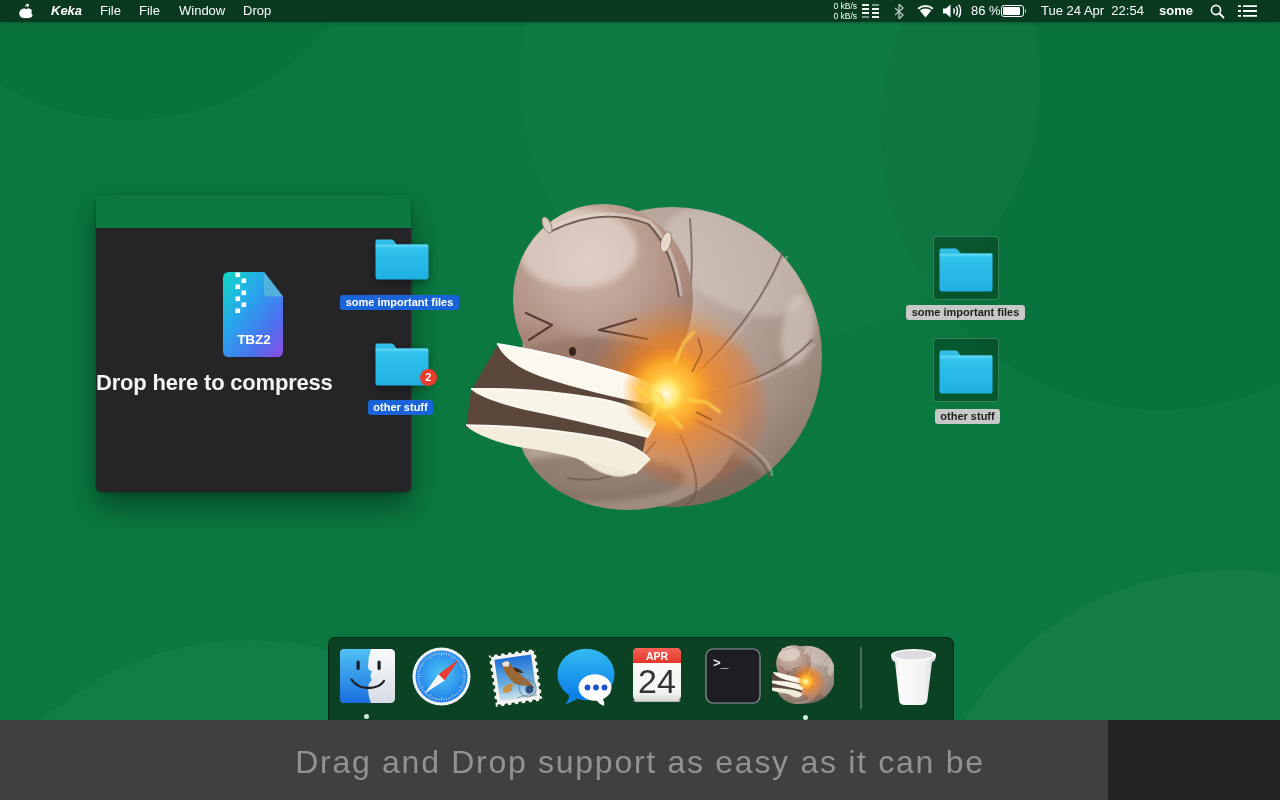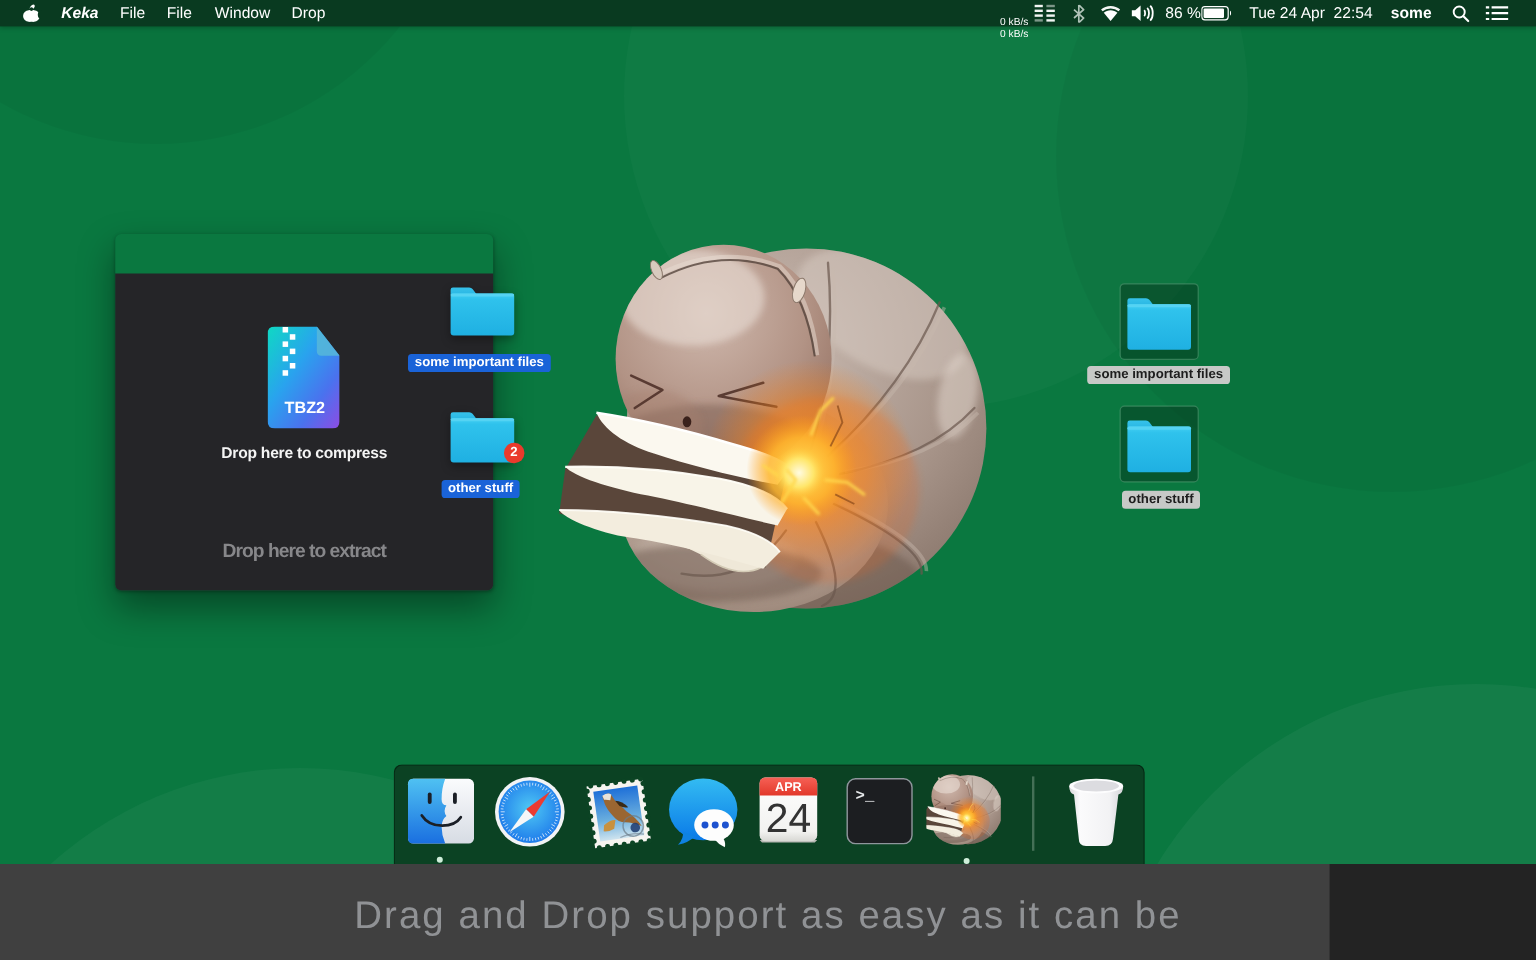--- a/index.html
+++ b/index.html
@@ -20,22 +20,22 @@
     z-index:10; }
   .ktitle { position:absolute; left:0; top:0; width:100%; height:33px;
     background:linear-gradient(#ececec,#d4d4d6); border-radius:5px 5px 0 0;
     border-bottom:1px solid #b8b8ba; }
   .kbody { position:absolute; left:0; top:33px; width:100%; height:264px;
     background:#252528; border-radius:0 0 5px 5px; }
   .tl { position:absolute; top:11px; width:12px; height:12px; border-radius:50%; }
   .dropdown { position:absolute; right:9px; top:7px; width:75px; height:20px;
     background:#fff; border:1px solid #c9c9c9; border-radius:4px; }
   .dropdown .txt { position:absolute; left:22px; top:3px; font-size:12px; color:#333; }
-  .droptext1 { position:absolute; left:0; width:100%; text-align:center; top:175px;
-    color:#f4f4f4; font-size:13px; font-weight:bold; letter-spacing:-0.2px; }
+  .droptext1 { position:absolute; left:0; width:100%; text-align:left; top:175px;
+    color:#f4f4f4; font-size:22px; font-weight:bold; letter-spacing:-0.2px; }
   .droptext2 { position:absolute; left:0; width:100%; text-align:center; top:256px;
     color:#87878a; font-size:16px; font-weight:bold; letter-spacing:-0.8px; }
   
   .lbl-blue { position:absolute; background:#1a63d8; color:#fff; font-size:11px;
     font-weight:bold; border-radius:3px; padding:1px 5px 2px; white-space:nowrap; z-index:12; }
   .lbl-gray { position:absolute; background:#c7c9c7; color:#1d1d1d; font-size:11px;
     font-weight:bold; border-radius:3px; padding:1px 5px 2px; white-space:nowrap; }
   .selbox { position:absolute; width:66px; height:64px; background:rgba(5,44,23,0.42);
     border:1px solid rgba(140,210,170,0.35); border-radius:4px; }
 </style>
@@ -200,21 +200,20 @@
         <rect x="18.5" y="6.5" width="4.6" height="4.6"></rect>
         <rect x="12.5" y="12.5" width="4.6" height="4.6"></rect>
         <rect x="18.5" y="18.5" width="4.6" height="4.6"></rect>
         <rect x="12.5" y="24.5" width="4.6" height="4.6"></rect>
         <rect x="18.5" y="30.5" width="4.6" height="4.6"></rect>
         <rect x="12.5" y="36.5" width="4.6" height="4.6"></rect>
       </g>
       <text x="31" y="72" font-size="13.5" font-weight="bold" fill="#fff" text-anchor="middle" font-family="Liberation Sans, sans-serif">TBZ2</text>
     </svg>
     <div class="droptext1">Drop here to compress</div>
-    <div class="droptext2">Drop here to extract</div>
   </div>
   <svg width="0" height="0" style="position:absolute">
     <defs>
       <linearGradient id="fg" x1="0" y1="0" x2="0" y2="1">
         <stop offset="0" stop-color="#45cff3"></stop>
           <stop offset="0.14" stop-color="#2fc2ec"></stop>
           <stop offset="1" stop-color="#1fb0e2"></stop>
       </linearGradient>
       <linearGradient id="ftab" x1="0" y1="0" x2="0" y2="1">
         <stop offset="0" stop-color="#36c2ea"></stop>
@@ -474,21 +473,21 @@
       <g fill="#093a20">
         <circle cx="7.2" cy="4.6" r="1.5"></circle>
         <ellipse cx="15.2" cy="9.2" rx="2.7" ry="3.2"></ellipse>
       </g>
     </svg>
     <span class="item" style="left:51px; font-weight:bold;font-style:italic;">Keka</span>
     <span class="item" style="left:100px;">File</span>
     <span class="item" style="left:139px;">File</span>
     <span class="item" style="left:179px;">Window</span>
     <span class="item" style="left:243px;">Drop</span>
-    <span class="item" style="left:827px; top:1px; font-size:8.5px; line-height:10px; text-align:right; width:30px;margin-top:12px;">0 kB/s<br>0 kB/s</span>
+    <span class="item" style="left:827px; top:1px; font-size:8.5px; line-height:10px; text-align:right; width:30px;">0 kB/s<br>0 kB/s</span>
     <svg class="item" style="left:862px; top:3px;" width="18" height="16" viewBox="0 0 18 16">
       <g fill="#fff" opacity="0.95">
         <rect x="0" y="1" width="7" height="2"></rect>
           <rect x="0" y="5" width="7" height="2"></rect>
           <rect x="0" y="9" width="7" height="2"></rect>
           <rect x="0" y="13" width="7" height="2" opacity="0.5"></rect>
         <rect x="10" y="1" width="7" height="2" opacity="0.5"></rect>
           <rect x="10" y="5" width="7" height="2"></rect>
           <rect x="10" y="9" width="7" height="2"></rect>
           <rect x="10" y="13" width="7" height="2"></rect>

